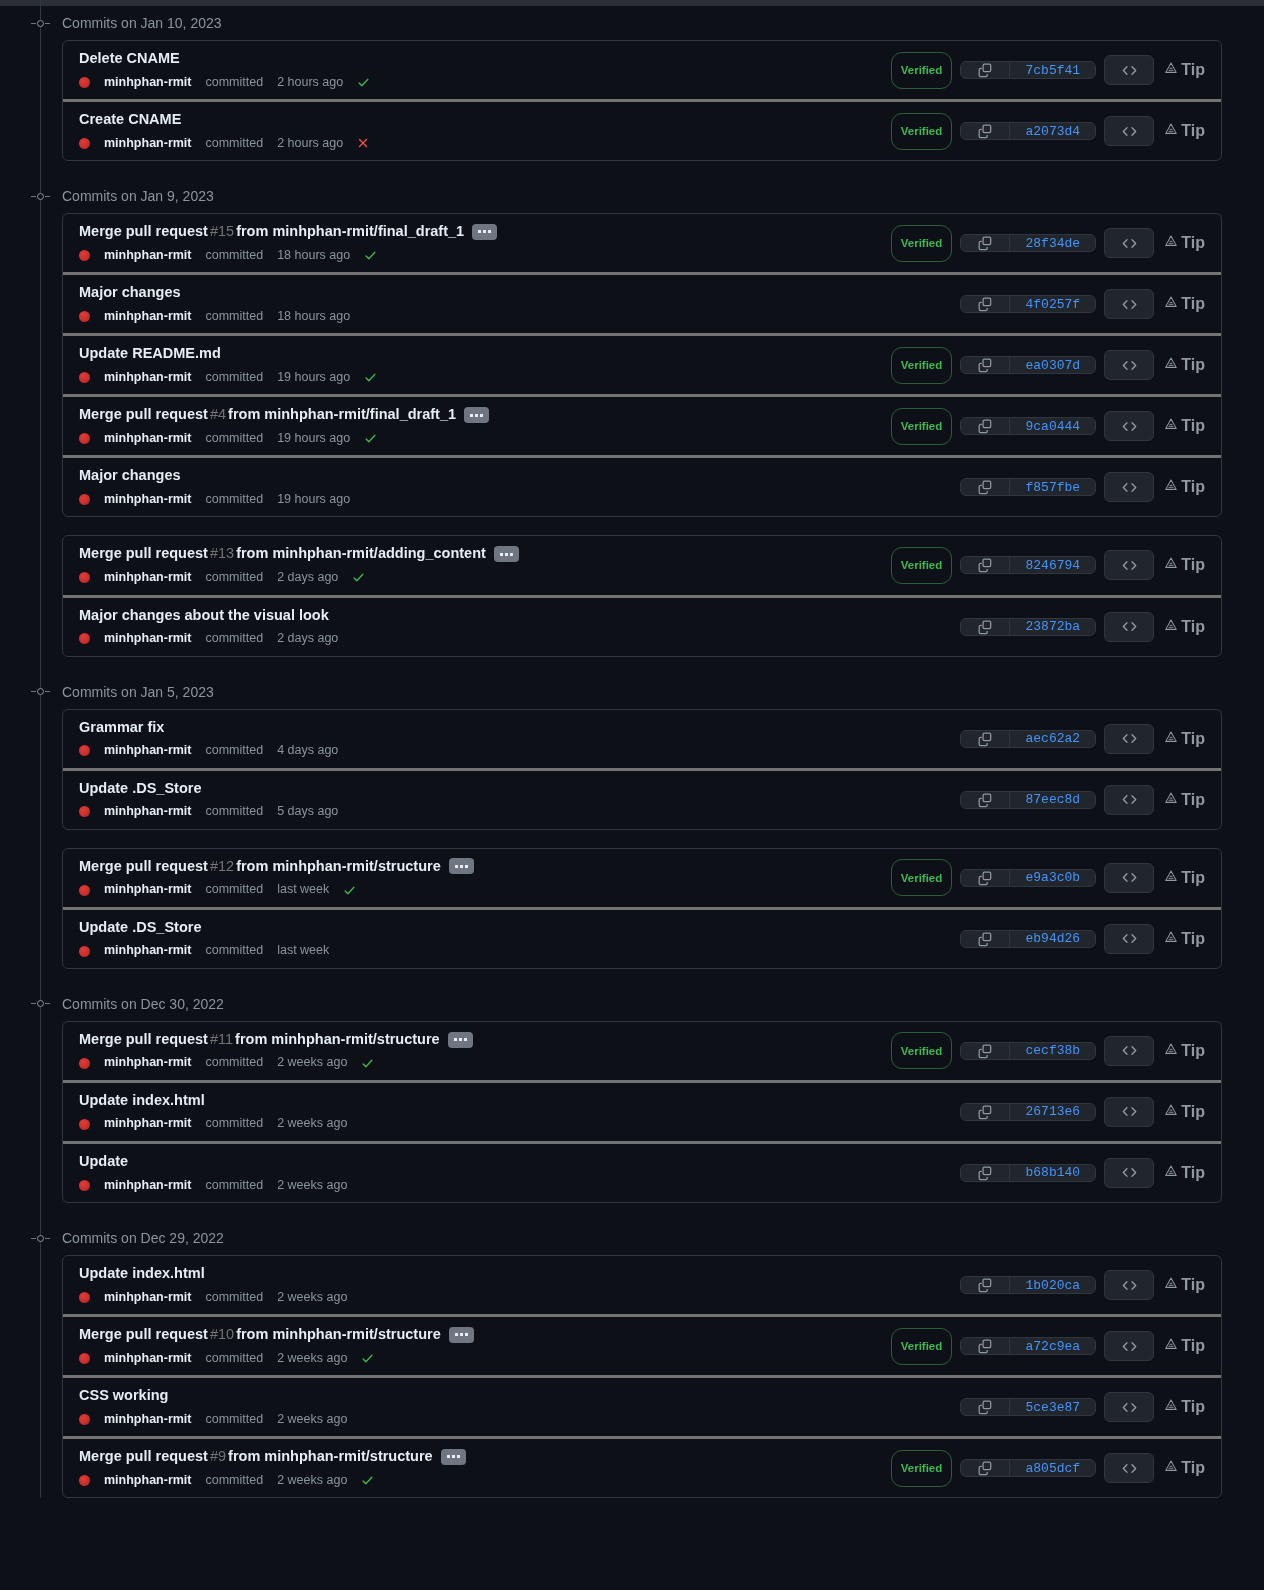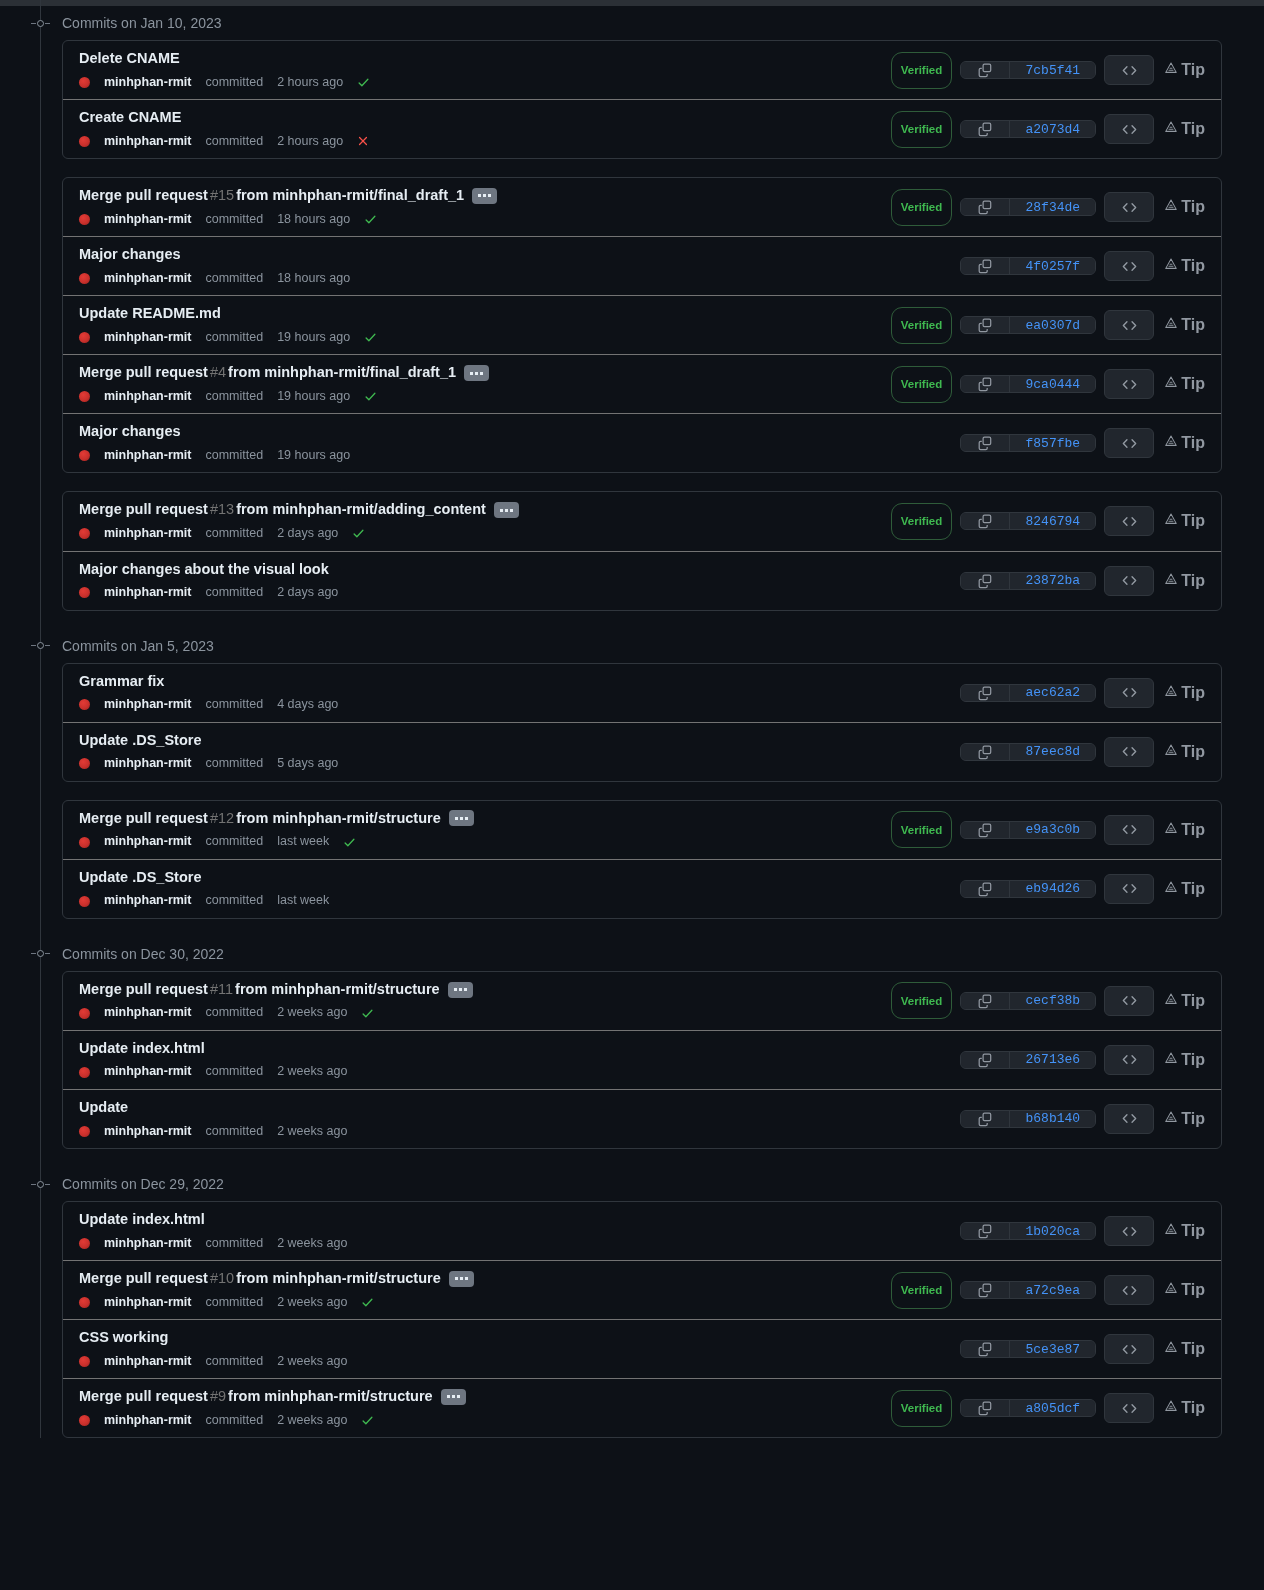--- a/index.html
+++ b/index.html
@@ -73,21 +73,21 @@
     overflow: hidden;
     background: #0d1117;
   }
 
   .commit-row {
     display: flex;
     align-items: center;
     justify-content: space-between;
     padding: 8px 16px;
     min-height: 57px;
-    border-bottom: 1px solid #737373;
+    border-bottom: 3px solid #737373;
     gap: 12px;
   }
   .commit-row:last-child { border-bottom: none; }
 
   .commit-left { min-width: 0; flex: 1 1 auto; }
 
   .commit-title {
     display: flex;
     align-items: center;
     gap: 8px;
@@ -337,20 +337,28 @@
                     <path d="M6.4 8.4h3.2"></path>
                   </svg></span>
                 <span>Tip</span>
               </span>
             </div>
           </div>
         </div>
       </div>
       <div class="group-gap"></div>
       <div class="group">
+        <div class="group-header">
+          <span class="node">
+            <span class="bar"></span>
+            <span class="ring"></span>
+            <span class="bar"></span>
+          </span>
+          <span class="date-text">Commits on Jan 9, 2023</span>
+        </div>
         <div class="card">
           <div class="commit-row">
             <div class="commit-left">
               <div class="commit-title">
                 <span>Merge pull request </span>
                 <span class="pr-link" style="margin-left:-6px">#15</span>
                 <span style="margin-left:-6px"> from minhphan-rmit/final_draft_1</span>
                 <button class="expander">
                   <i></i>
                   <i></i>

